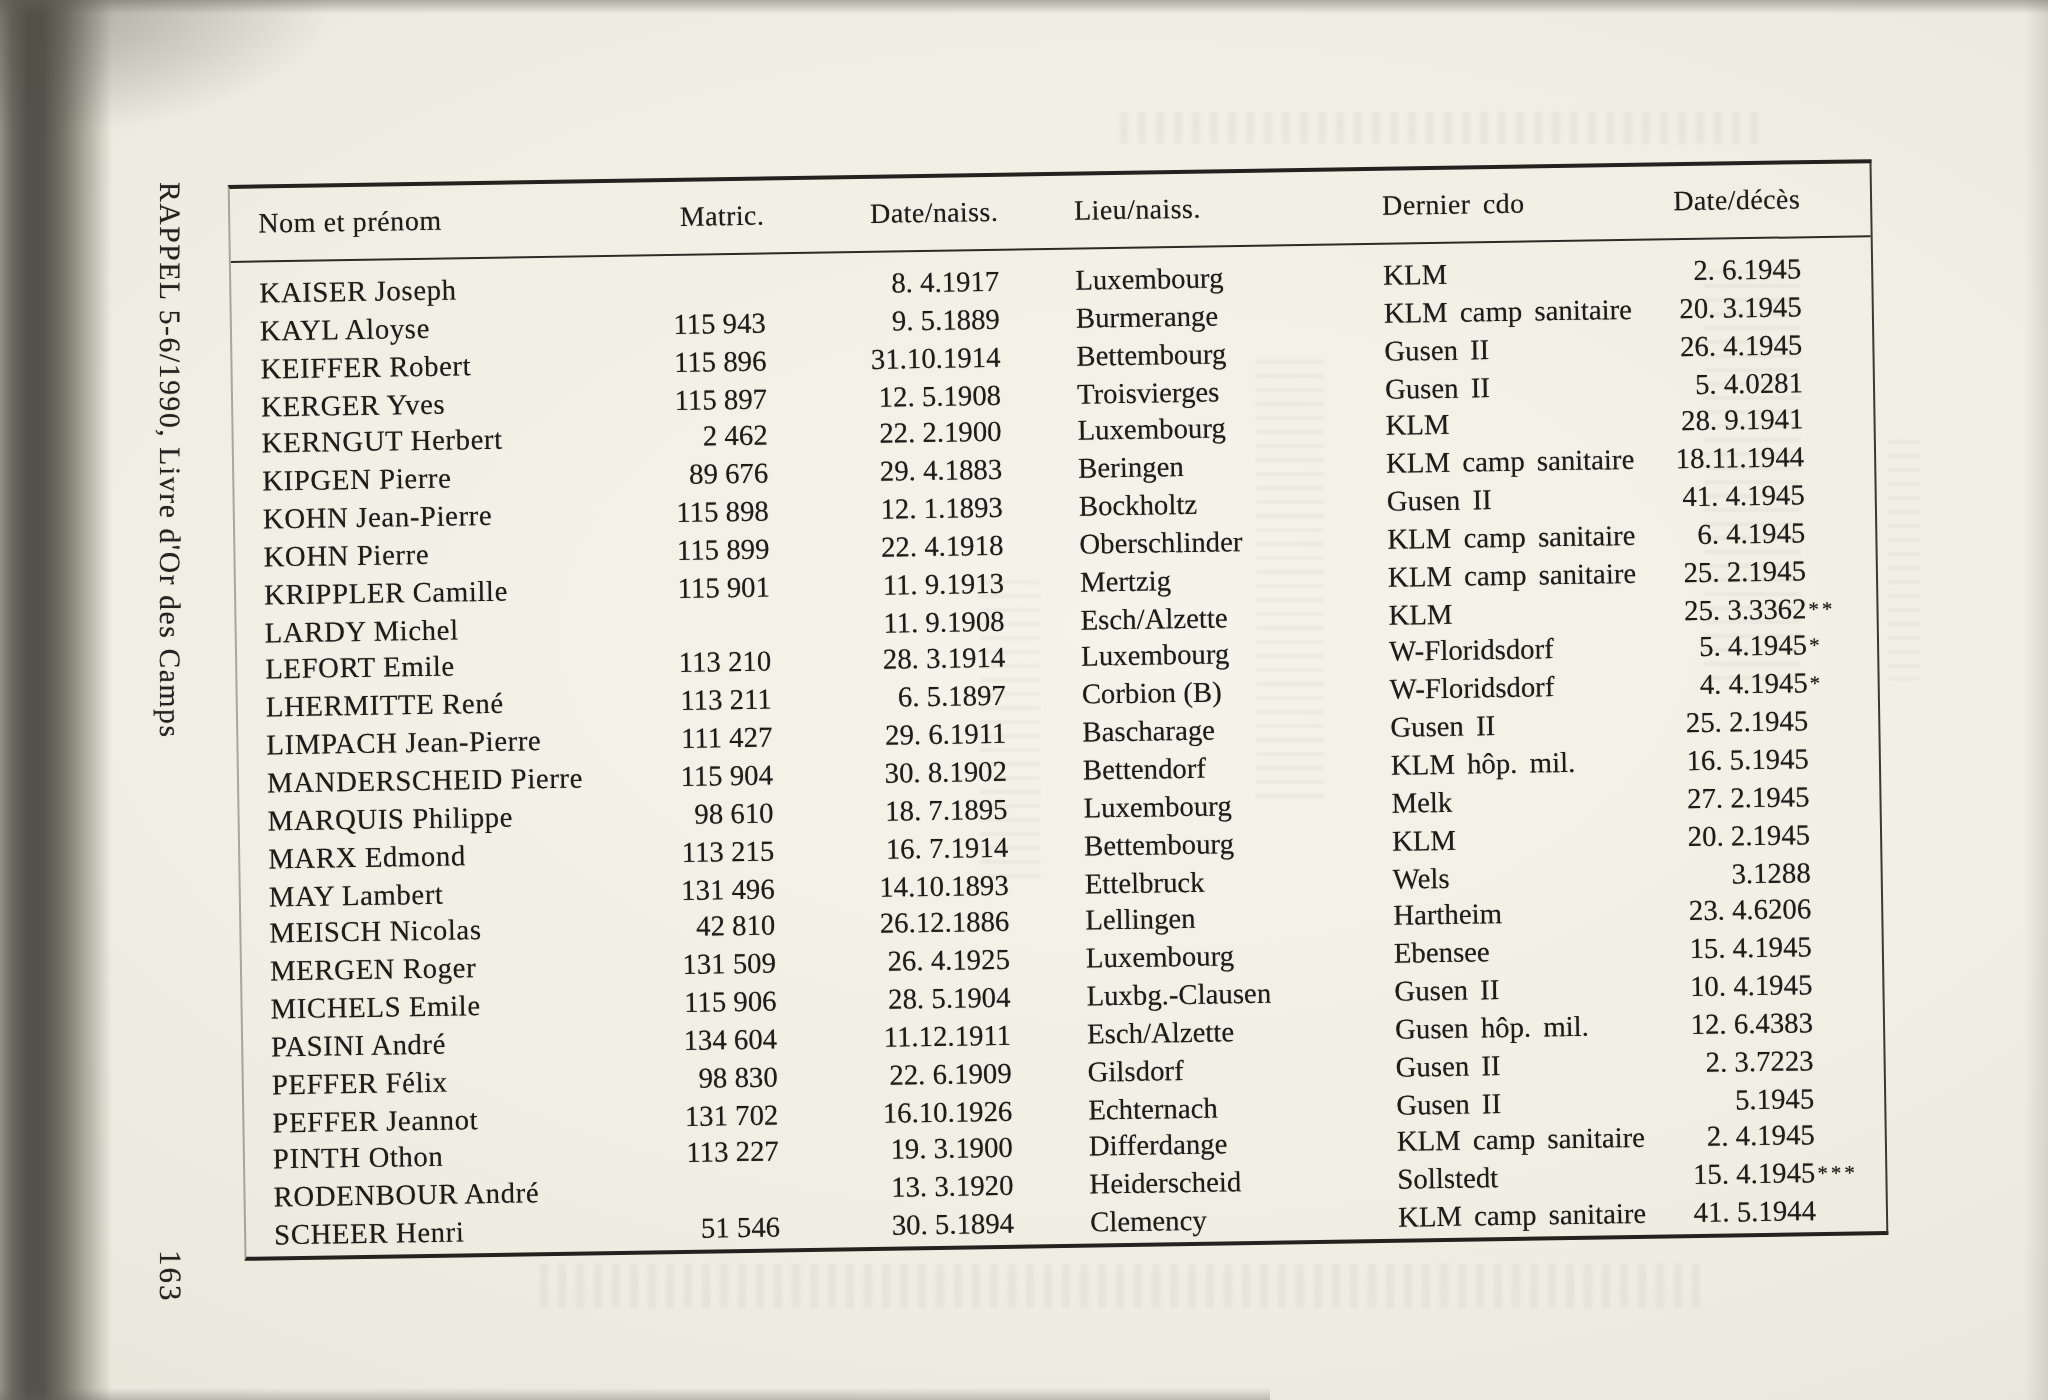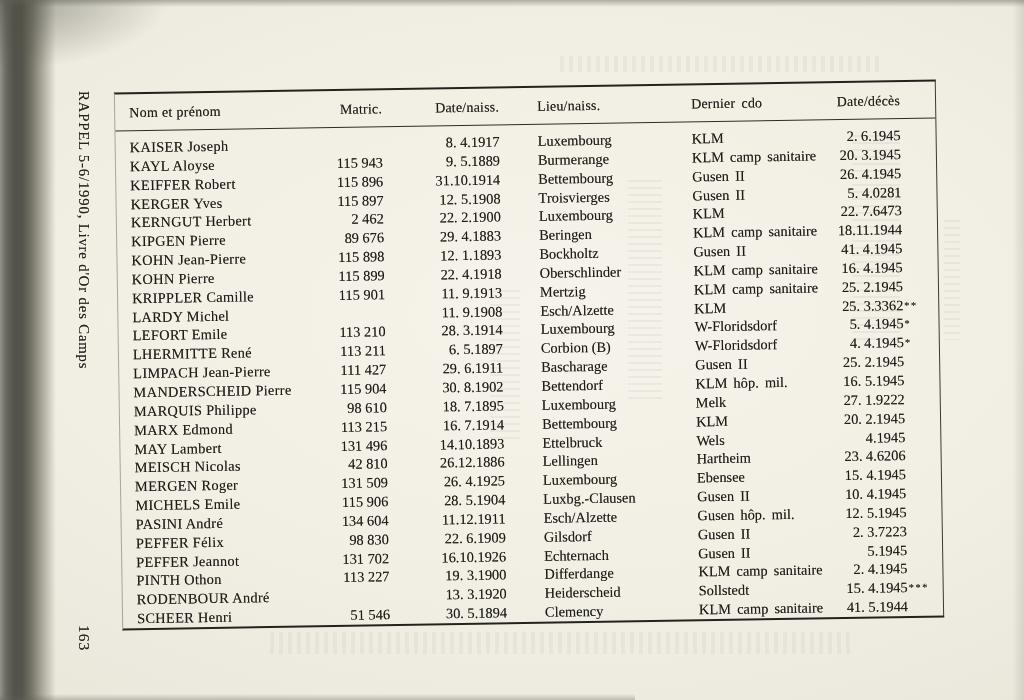--- a/index.html
+++ b/index.html
@@ -175,21 +175,21 @@
     <span class="c c-dernier">Gusen II</span>
     <span class="c c-deces"><span class="d">5. 4.0281</span><sup class="ast"></sup></span>
   </div>
 
   <div class="row">
     <span class="c c-name">KERNGUT Herbert</span>
     <span class="c c-matric">2 462</span>
     <span class="c c-naiss">22. 2.1900</span>
     <span class="c c-lieu">Luxembourg</span>
     <span class="c c-dernier">KLM</span>
-    <span class="c c-deces"><span class="d">22. 7.6473</span><sup class="ast"></sup></span>
+    <span class="c c-deces"><span class="d">28. 9.1941</span><sup class="ast"></sup></span>
   </div>
 
   <div class="row">
     <span class="c c-name">KIPGEN Pierre</span>
     <span class="c c-matric">89 676</span>
     <span class="c c-naiss">29. 4.1883</span>
     <span class="c c-lieu">Beringen</span>
     <span class="c c-dernier">KLM camp sanitaire</span>
     <span class="c c-deces"><span class="d">18.11.1944</span><sup class="ast"></sup></span>
   </div>
@@ -202,21 +202,21 @@
     <span class="c c-dernier">Gusen II</span>
     <span class="c c-deces"><span class="d">41. 4.1945</span><sup class="ast"></sup></span>
   </div>
 
   <div class="row">
     <span class="c c-name">KOHN Pierre</span>
     <span class="c c-matric">115 899</span>
     <span class="c c-naiss">22. 4.1918</span>
     <span class="c c-lieu">Oberschlinder</span>
     <span class="c c-dernier">KLM camp sanitaire</span>
-    <span class="c c-deces"><span class="d">16. 4.1945</span><sup class="ast"></sup></span>
+    <span class="c c-deces"><span class="d">6. 4.1945</span><sup class="ast"></sup></span>
   </div>
 
   <div class="row">
     <span class="c c-name">KRIPPLER Camille</span>
     <span class="c c-matric">115 901</span>
     <span class="c c-naiss">11. 9.1913</span>
     <span class="c c-lieu">Mertzig</span>
     <span class="c c-dernier">KLM camp sanitaire</span>
     <span class="c c-deces"><span class="d">25. 2.1945</span><sup class="ast"></sup></span>
   </div>
@@ -265,39 +265,39 @@
     <span class="c c-dernier">KLM hôp. mil.</span>
     <span class="c c-deces"><span class="d">16. 5.1945</span><sup class="ast"></sup></span>
   </div>
 
   <div class="row">
     <span class="c c-name">MARQUIS Philippe</span>
     <span class="c c-matric">98 610</span>
     <span class="c c-naiss">18. 7.1895</span>
     <span class="c c-lieu">Luxembourg</span>
     <span class="c c-dernier">Melk</span>
-    <span class="c c-deces"><span class="d">27. 1.9222</span><sup class="ast"></sup></span>
+    <span class="c c-deces"><span class="d">27. 2.1945</span><sup class="ast"></sup></span>
   </div>
 
   <div class="row">
     <span class="c c-name">MARX Edmond</span>
     <span class="c c-matric">113 215</span>
     <span class="c c-naiss">16. 7.1914</span>
     <span class="c c-lieu">Bettembourg</span>
     <span class="c c-dernier">KLM</span>
     <span class="c c-deces"><span class="d">20. 2.1945</span><sup class="ast"></sup></span>
   </div>
 
   <div class="row">
     <span class="c c-name">MAY Lambert</span>
     <span class="c c-matric">131 496</span>
     <span class="c c-naiss">14.10.1893</span>
     <span class="c c-lieu">Ettelbruck</span>
     <span class="c c-dernier">Wels</span>
-    <span class="c c-deces"><span class="d">4.1945</span><sup class="ast"></sup></span>
+    <span class="c c-deces"><span class="d">3.1288</span><sup class="ast"></sup></span>
   </div>
 
   <div class="row">
     <span class="c c-name">MEISCH Nicolas</span>
     <span class="c c-matric">42 810</span>
     <span class="c c-naiss">26.12.1886</span>
     <span class="c c-lieu">Lellingen</span>
     <span class="c c-dernier">Hartheim</span>
     <span class="c c-deces"><span class="d">23. 4.6206</span><sup class="ast"></sup></span>
   </div>
@@ -319,21 +319,21 @@
     <span class="c c-dernier">Gusen II</span>
     <span class="c c-deces"><span class="d">10. 4.1945</span><sup class="ast"></sup></span>
   </div>
 
   <div class="row">
     <span class="c c-name">PASINI André</span>
     <span class="c c-matric">134 604</span>
     <span class="c c-naiss">11.12.1911</span>
     <span class="c c-lieu">Esch/Alzette</span>
     <span class="c c-dernier">Gusen hôp. mil.</span>
-    <span class="c c-deces"><span class="d">12. 5.1945</span><sup class="ast"></sup></span>
+    <span class="c c-deces"><span class="d">12. 6.4383</span><sup class="ast"></sup></span>
   </div>
 
   <div class="row">
     <span class="c c-name">PEFFER Félix</span>
     <span class="c c-matric">98 830</span>
     <span class="c c-naiss">22. 6.1909</span>
     <span class="c c-lieu">Gilsdorf</span>
     <span class="c c-dernier">Gusen II</span>
     <span class="c c-deces"><span class="d">2. 3.7223</span><sup class="ast"></sup></span>
   </div>

